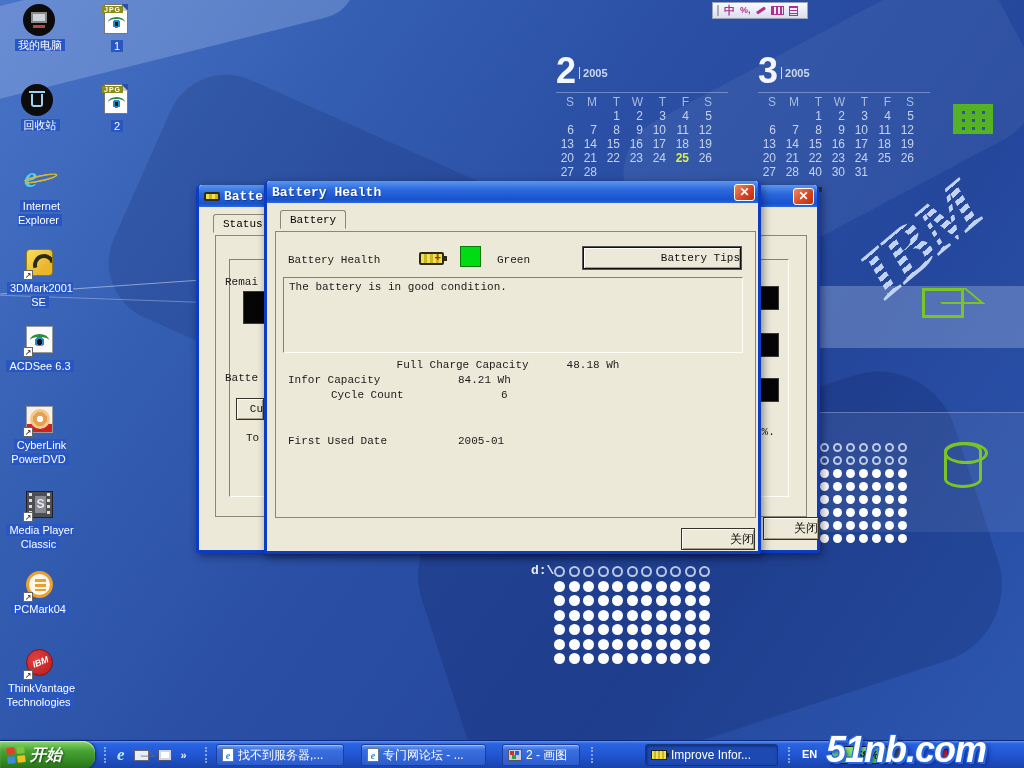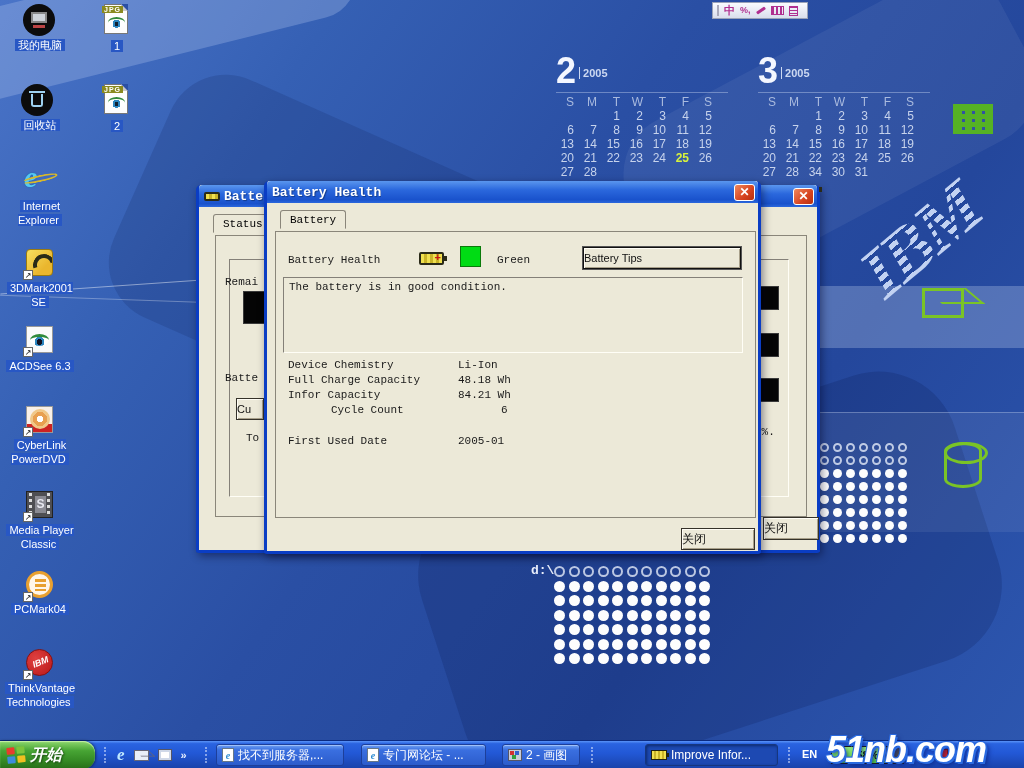--- a/index.html
+++ b/index.html
@@ -90,21 +90,21 @@
 
   
   .xp-window { position:absolute; background:#ece9d8; border:3px solid #0a3dc4; border-top:none; border-radius:5px 5px 3px 3px; box-shadow:2px 3px 8px rgba(0,0,30,.45); }
   .titlebar { height:22px; background:linear-gradient(180deg,#5a96ee 0%,#2b68dd 40%,#1952cc 85%,#2b68dd 100%); border-radius:4px 4px 0 0; position:relative; display:flex; align-items:center; padding:0 5px; }
   .title-text { color:#fff; font-weight:bold; font-size:13px; font-family:"Liberation Mono",monospace; text-shadow:1px 1px 1px #123a8a; white-space:nowrap; overflow:hidden; }
   .xbtn { position:absolute; right:3px; top:3px; width:21px; height:17px; border:1px solid #fff; border-radius:3px;
           background:linear-gradient(135deg,#f0885c,#d6421f 60%,#b83010); color:#fff; font-size:12px; font-weight:bold; line-height:15px; text-align:center; }
   .dlg-font { font-family:"Liberation Mono",monospace; font-size:11px; color:#1a1a1a; }
   .tab { position:absolute; background:#ece9d8; border:1px solid #8a867a; border-bottom:1px solid #ece9d8; border-radius:3px 3px 0 0; padding:3px 9px 2px; font-family:"Liberation Mono",monospace; font-size:11px; }
   .tabpane { position:absolute; border:1px solid #8a867a; }
-  .xpbtn { position:absolute; background:#ece9d8; border:1px solid #35322a; box-shadow:inset 1px 1px 0 #fffdf5, inset -1px -1px 0 #a8a08a; text-align:left; font-family:Liberation Sans, sans-serif; font-size:11px; color:#111; }
+  .xpbtn { position:absolute; background:#ece9d8; border:1px solid #35322a; box-shadow:inset 1px 1px 0 #fffdf5, inset -1px -1px 0 #a8a08a; text-align:right; font-family:Liberation Mono, monospace; font-size:11px; color:#111; }
   .sunken { border:1px solid; border-color:#848078 #fffef6 #fffef6 #848078; background:#ece9d8; }
   .blackbox { position:absolute; background:#050505; border:1px solid #3a3a3a; }
 
   .bat-icon { position:absolute; width:25px; height:13px; border:2px solid #2a2a18; border-radius:2px;
               background:repeating-linear-gradient(90deg,#f0e050 0 3px,#cab428 3px 6px); }
   .bat-icon:after { content:""; position:absolute; right:-5px; top:2px; width:3px; height:5px; background:#2a2a18; }
   .bat-plus { position:absolute; right:1px; top:-3px; color:#c81818; font-weight:bold; font-size:11px; }
   .green-square { position:absolute; width:21px; height:21px; background:#00dc14; border:1px solid #0a7a0a; }
 
   
@@ -385,21 +385,21 @@
         <div class="cal-cell">19</div>
         <div class="cal-cell">20</div>
         <div class="cal-cell">21</div>
         <div class="cal-cell">22</div>
         <div class="cal-cell">23</div>
         <div class="cal-cell">24</div>
         <div class="cal-cell">25</div>
         <div class="cal-cell">26</div>
         <div class="cal-cell">27</div>
         <div class="cal-cell">28</div>
-        <div class="cal-cell">34</div>
+        <div class="cal-cell">40</div>
         <div class="cal-cell">30</div>
         <div class="cal-cell">31</div>
         <div class="cal-cell"></div>
         <div class="cal-cell"></div>
       </div>
   </div>
 
   <div class="di" style="left:23px;top:4px;">
     <div class="blackcircle">
         <div class="mc-screen"></div>
@@ -533,25 +533,21 @@
       </div>
     <div class="green-square" style="left:193px;top:65px;"></div>
     <div class="abs dlg-font" style="left:230px;top:73px;text-align:right;">Green</div>
     <button class="xpbtn" style="left:316px;top:66px;width:158px;height:22px;border:1px solid #111;box-shadow:inset 1px 1px 0 #fffdf5, inset -1px -1px 0 #a8a08a, 0 0 0 1px #555;">Battery Tips</button>
 
     <div class="abs sunken dlg-font" style="left:16px;top:96px;width:460px;height:76px;padding:3px 5px;">
       <span>The battery is in good condition.</span>
     </div>
 
     <div id="info-rows" class="abs" style="left:21px;top:178px;width:440px;">
-        <div style="display: flex; height: 15px;">
-          <span class="dlg-font" style="width: 170px;">Device Chemistry</span>
-          <span class="dlg-font">Li-Ion</span>
-        </div>
-        <div style="display: flex; height: 15px;">
+        <div style="display: flex; height: 15px; justify-content: center;">
           <span class="dlg-font" style="width: 170px;">Full Charge Capacity</span>
           <span class="dlg-font">48.18 Wh</span>
         </div>
         <div style="display: flex; height: 15px;">
           <span class="dlg-font" style="width: 170px;">Infor Capacity</span>
           <span class="dlg-font">84.21 Wh</span>
         </div>
         <div style="display: flex; height: 15px; margin-left: 43px;">
           <span class="dlg-font" style="width: 170px;">Cycle Count</span>
           <span class="dlg-font">6</span>

